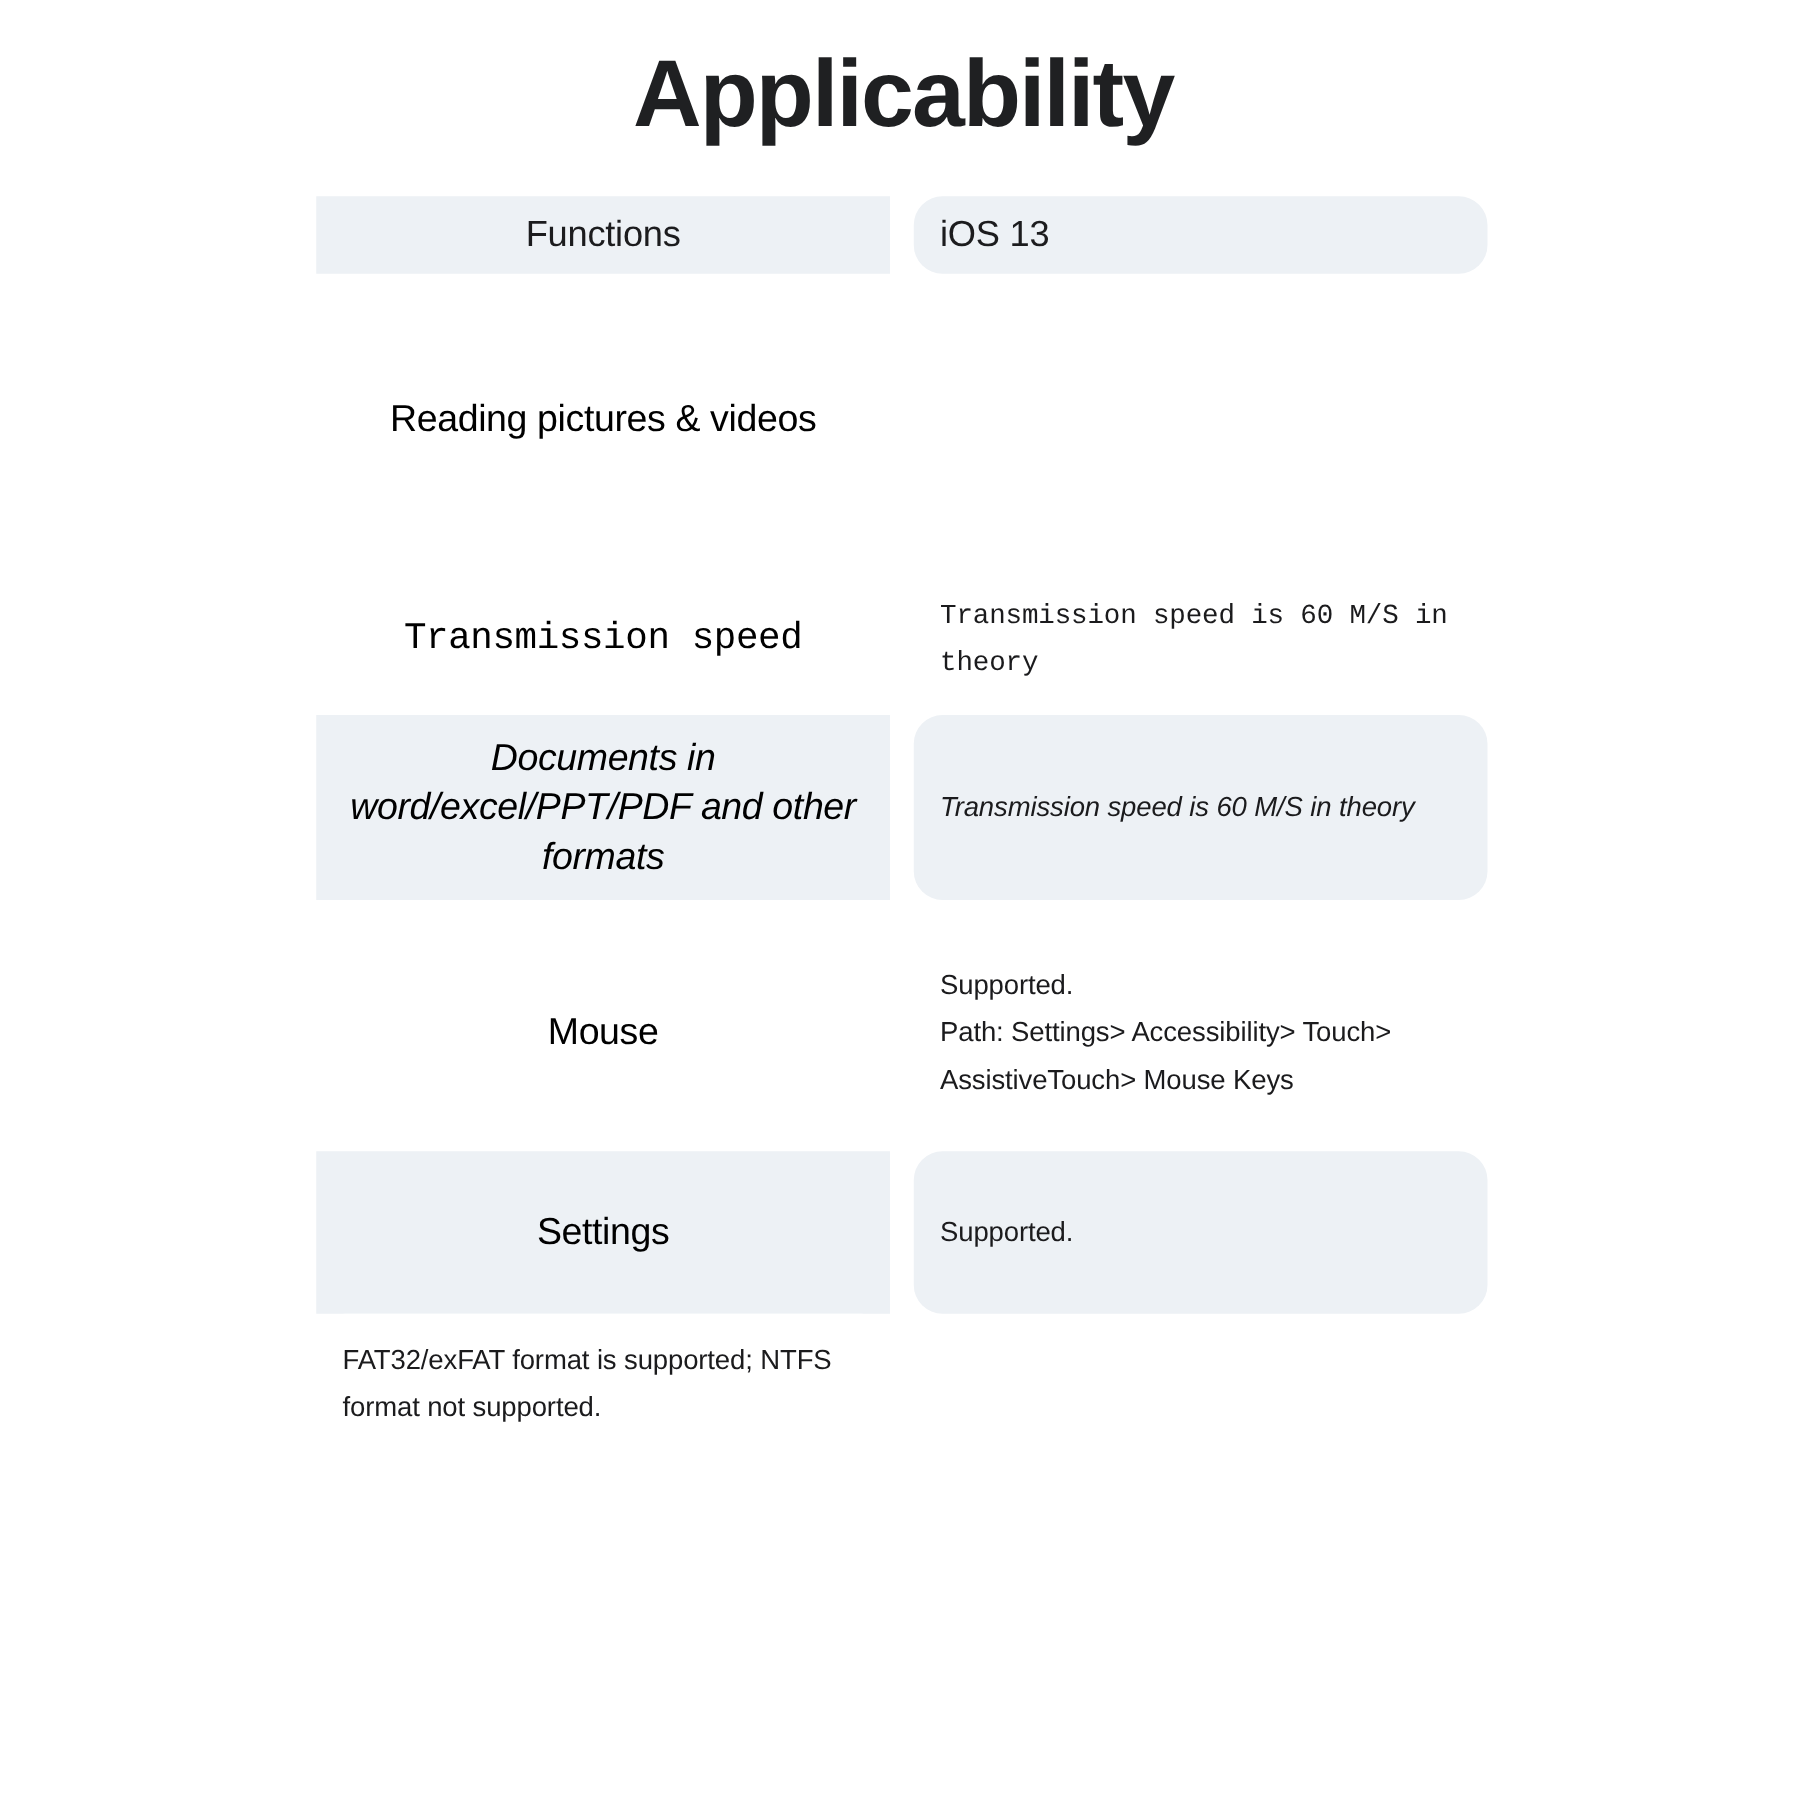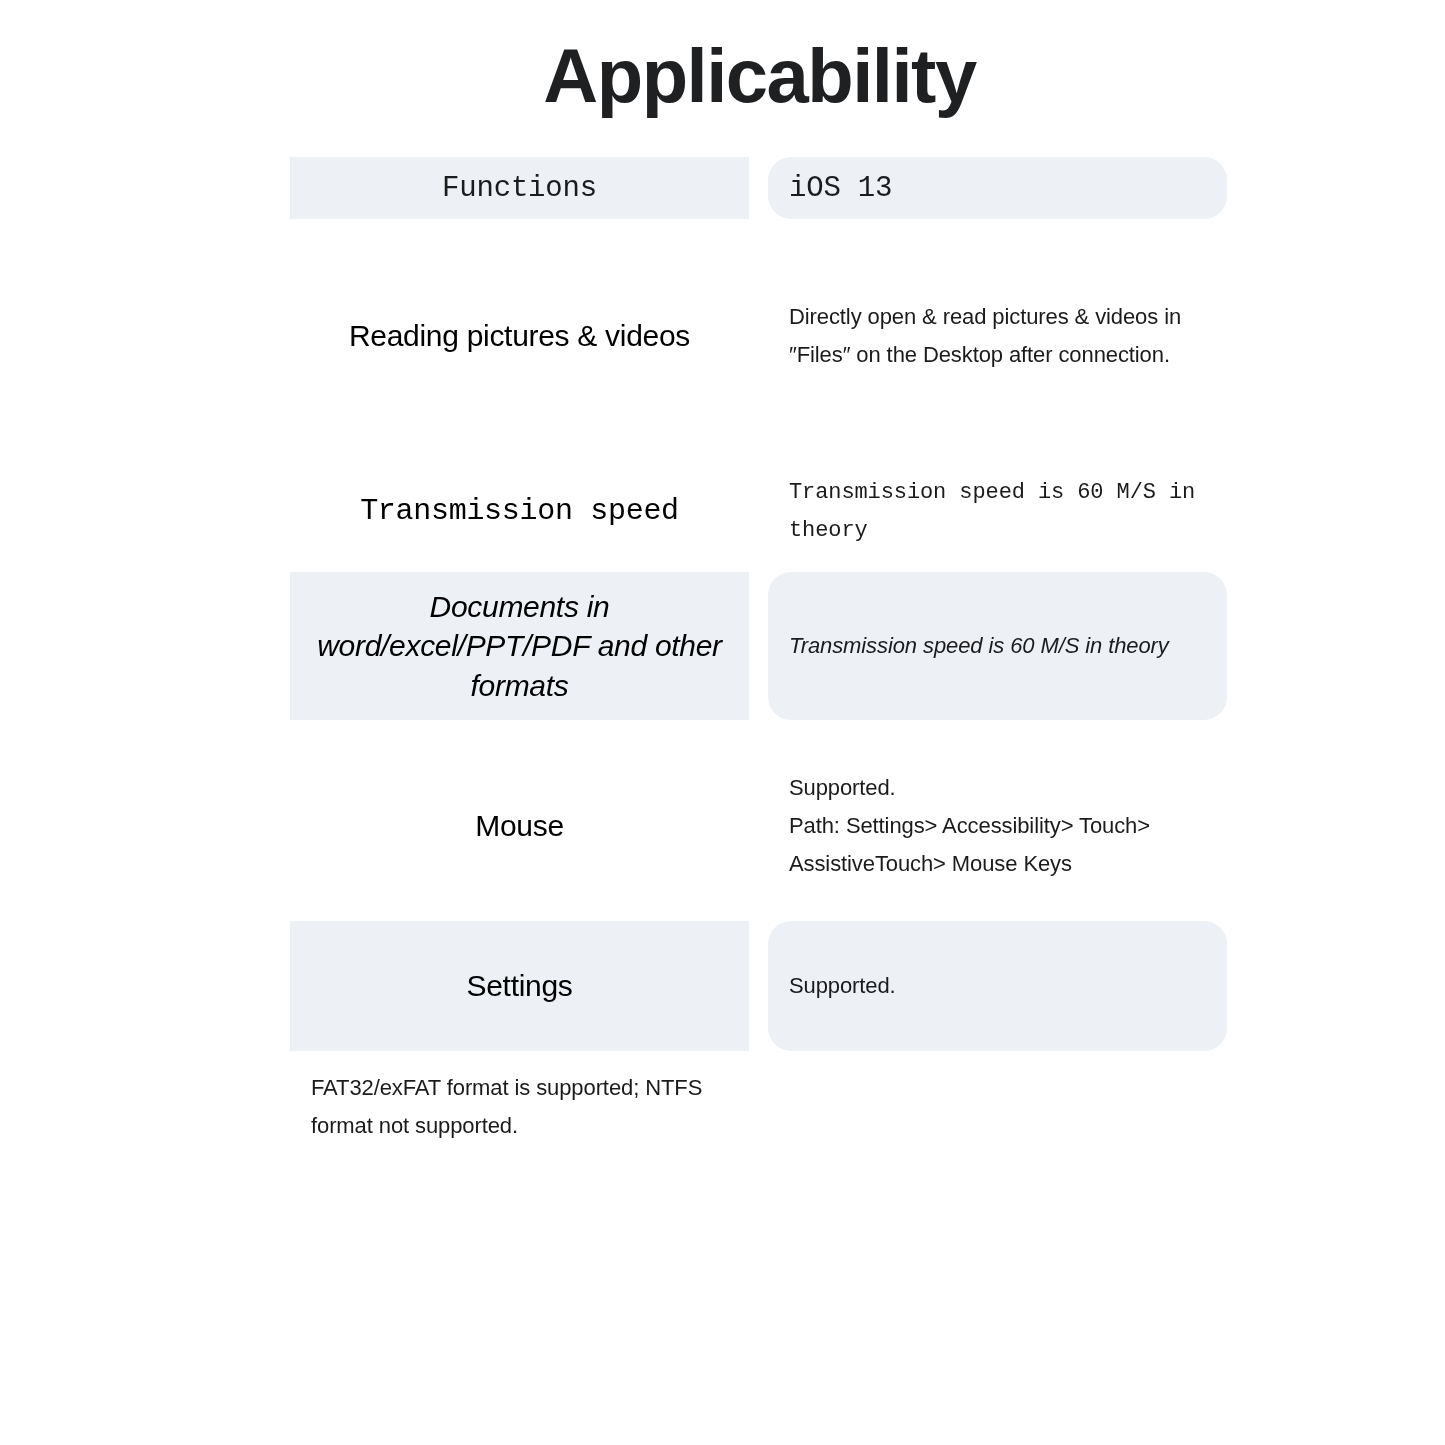--- a/index.html
+++ b/index.html
@@ -12,21 +12,20 @@
     background: #ffffff;
     font-family: "Liberation Sans", "DejaVu Sans", sans-serif;
     overflow: hidden;
   }
 
   .page {
     position: relative;
     width: 1207px;
     height: 1445px;
     background: #ffffff;
-    margin-left: 37px;
   }
 
   .page-title {
     position: absolute;
     left: 0;
     top: 38px;
     width: 1445px;
     text-align: center;
     font-size: 76px;
     font-weight: 800;
@@ -66,21 +65,21 @@
     justify-content: flex-start;
     text-align: left;
     padding: 0 14px 0 21px;
     border-radius: 23px;
   }
 
   .shaded { background: #edf1f5; }
   .plain  { background: #ffffff; }
 
   
-  .row-header .cell { height: 62px; font-family: Liberation Mono, monospace; }
+  .row-header .cell { height: 62px; }
   .row-header .cell.col-fn {
     font-size: 29px;
     font-weight: 400;
     color: #1c1c1e;
     letter-spacing: -0.2px;
   }
   .row-header .cell.col-val {
     font-size: 29px;
     font-weight: 400;
     color: #1c1c1e;
@@ -128,23 +127,20 @@
       <div class="cell col-fn shaded">Functions</div>
       <div class="cell col-val shaded">iOS 13</div>
     </div>
 
     <div class="gap-11"></div>
 
     <div class="table-row row-h1">
       <div class="cell col-fn plain">
         <span class="fn-text">Reading pictures &amp; videos</span>
       </div>
-      <div class="cell col-val plain">
-        <span class="val-text">Directly open &amp; read pictures &amp; videos in ″Files″ on the Desktop after connection.</span>
-      </div>
     </div>
 
 
     <div class="gap-11"></div>
 
     <div class="table-row row-h3">
       <div class="cell col-fn plain">
         <span class="fn-text">Transmission speed</span>
       </div>
       <div class="cell col-val plain">

